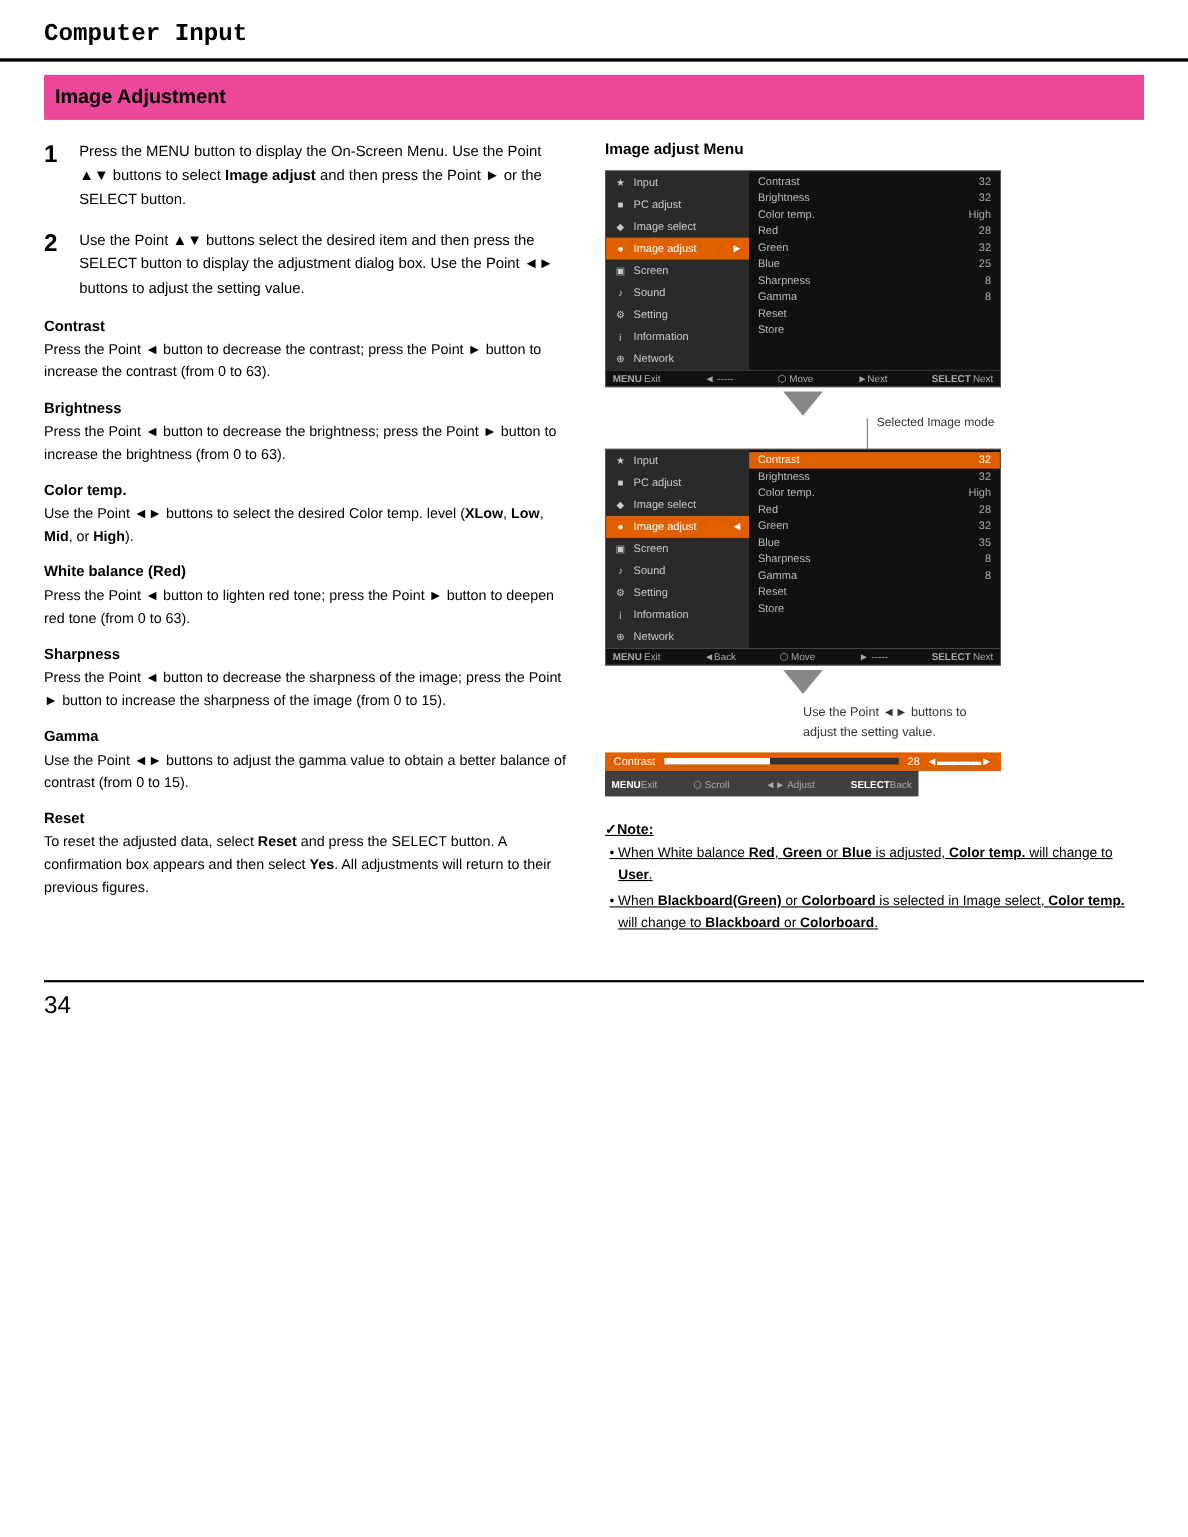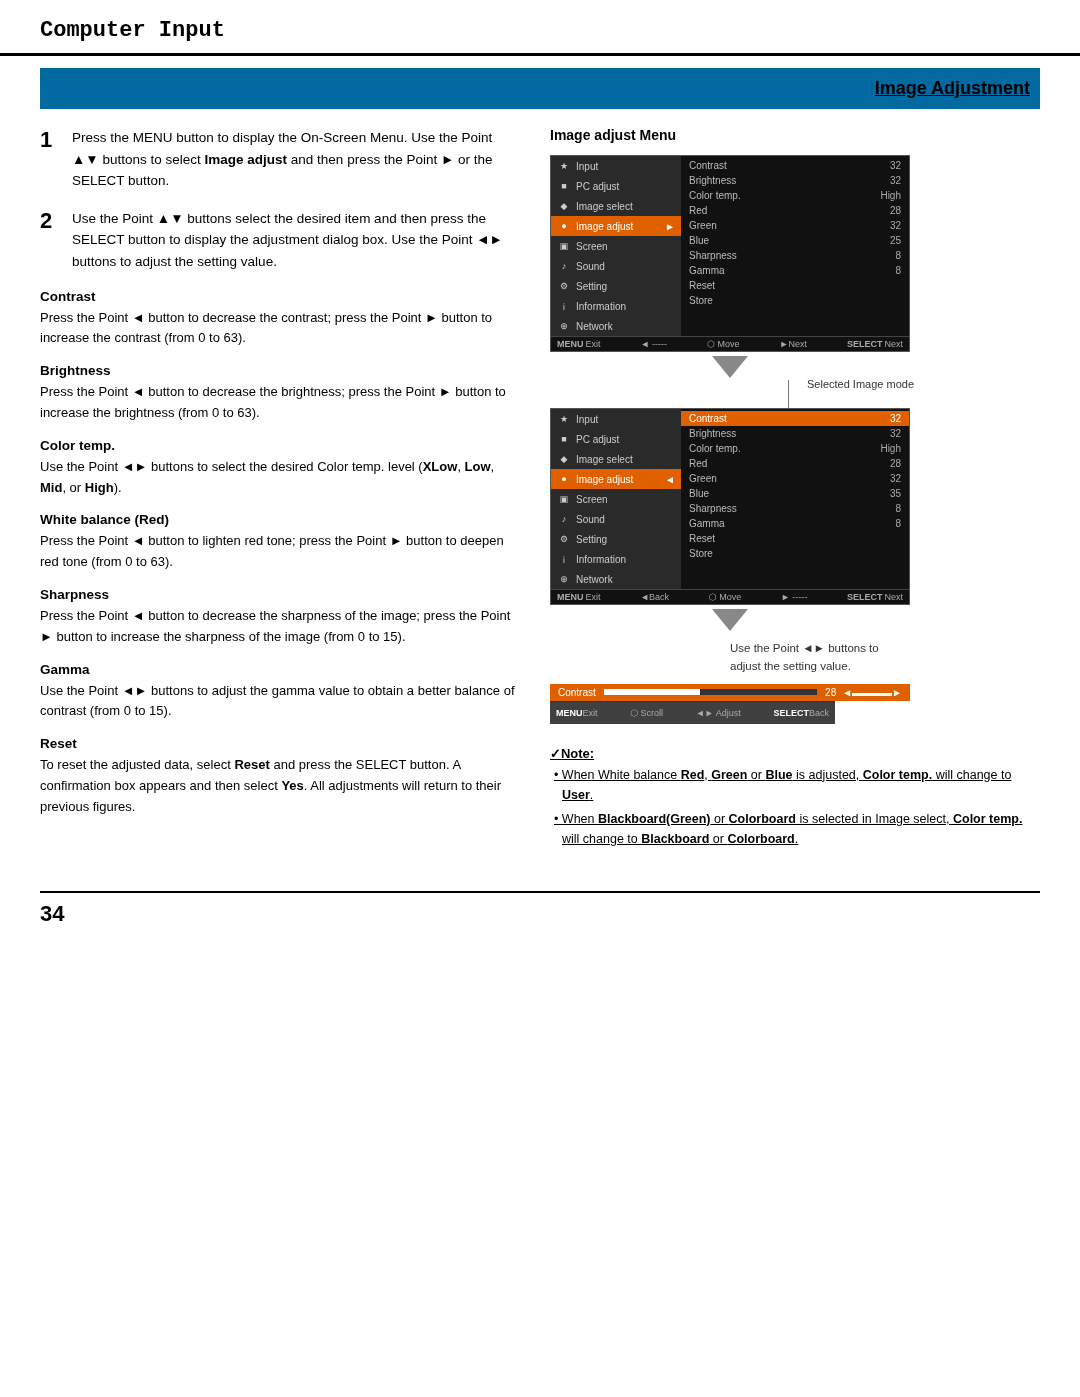--- a/index.html
+++ b/index.html
@@ -19,26 +19,25 @@
       margin-bottom: 0;
       font-family: Liberation Mono, monospace;
     }
     .page-header-title {
       font-size: 22px;
       font-weight: bold;
     }
 
     
     .section-title-bar {
-      background: #0369a1;
-      text-align: right;
+      background: #ec4899;
+      text-align: left;
       padding: 10px;
       margin: 0 40px;
       margin-top: 12px;
-      text-decoration: underline;
     }
     .section-title-bar span {
       font-size: 18px;
       font-weight: bold;
     }
 
     
     .main-content {
       padding: 18px 40px;
       display: flex;
@@ -243,21 +242,21 @@
     }
 
     
     .page-footer {
       border-top: 2px solid #000;
       margin: 20px 40px 0 40px;
       padding: 8px 0;
     }
     .page-num {
       font-size: 22px;
-      font-weight: bold;
+      font-weight: normal;
     }
   </style>
 </head>
 <body>
 
 <div class="page-header">
   <span class="page-header-title">Computer Input</span>
 </div>
 
 <div class="section-title-bar">
@@ -415,21 +414,21 @@
         <span>►Next</span>
         <span><b>SELECT</b>Next</span>
       </div>
     </div>
 
     <div class="arrow-down-container">
       <div class="arrow-down"></div>
     </div>
 
     <div style="position:relative; width:360px; height:20px; margin-bottom:2px;">
-      <div style="position:absolute; left:230px; top:-2px; display:flex; align-items:flex-start; gap:12px;">
+      <div style="position:absolute; left:230px; top:-2px; display:flex; align-items:flex-start; gap:2px;">
         <div style="width:1px; height:32px; background:#777; margin-left:8px;"></div>
         <span style="font-size:11px; color:#333; margin-left:6px; white-space:nowrap; margin-top:-2px;">Selected Image mode</span>
       </div>
     </div>
 
     <div class="proj-menu" style="margin-top:6px;">
       <div class="proj-menu-inner">
         <div class="proj-sidebar">
           <div class="proj-sidebar-item">
             <span class="proj-icon">★</span>

